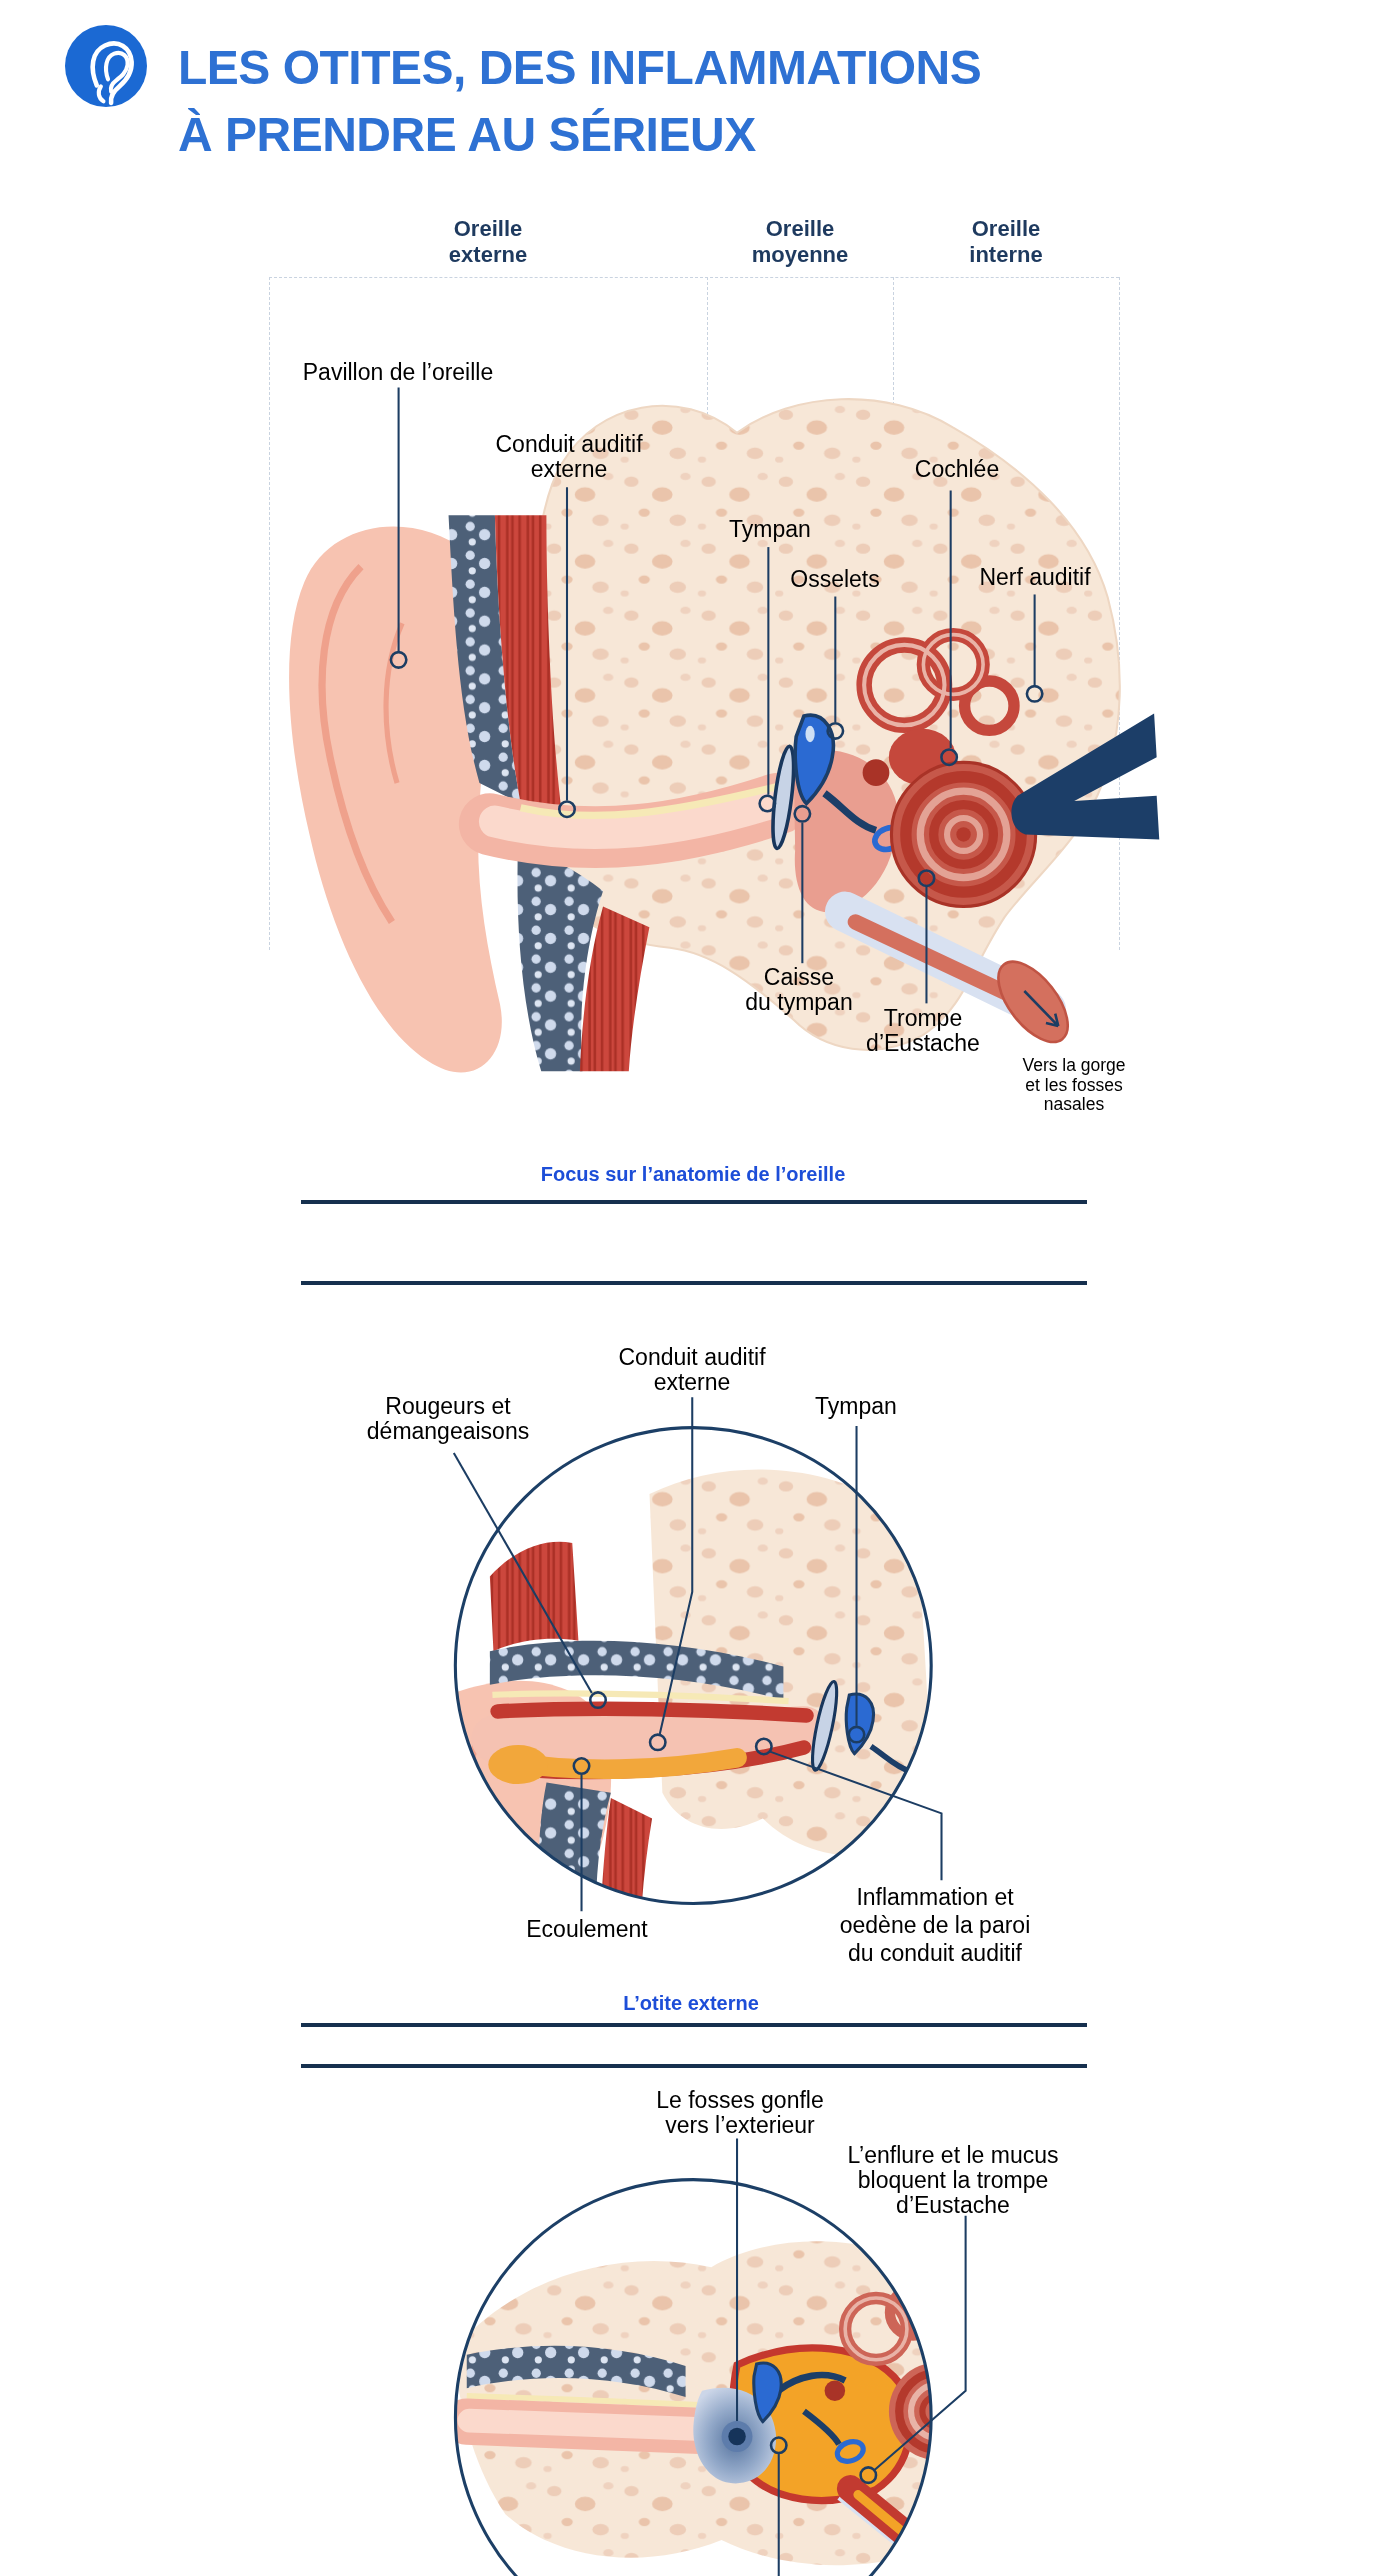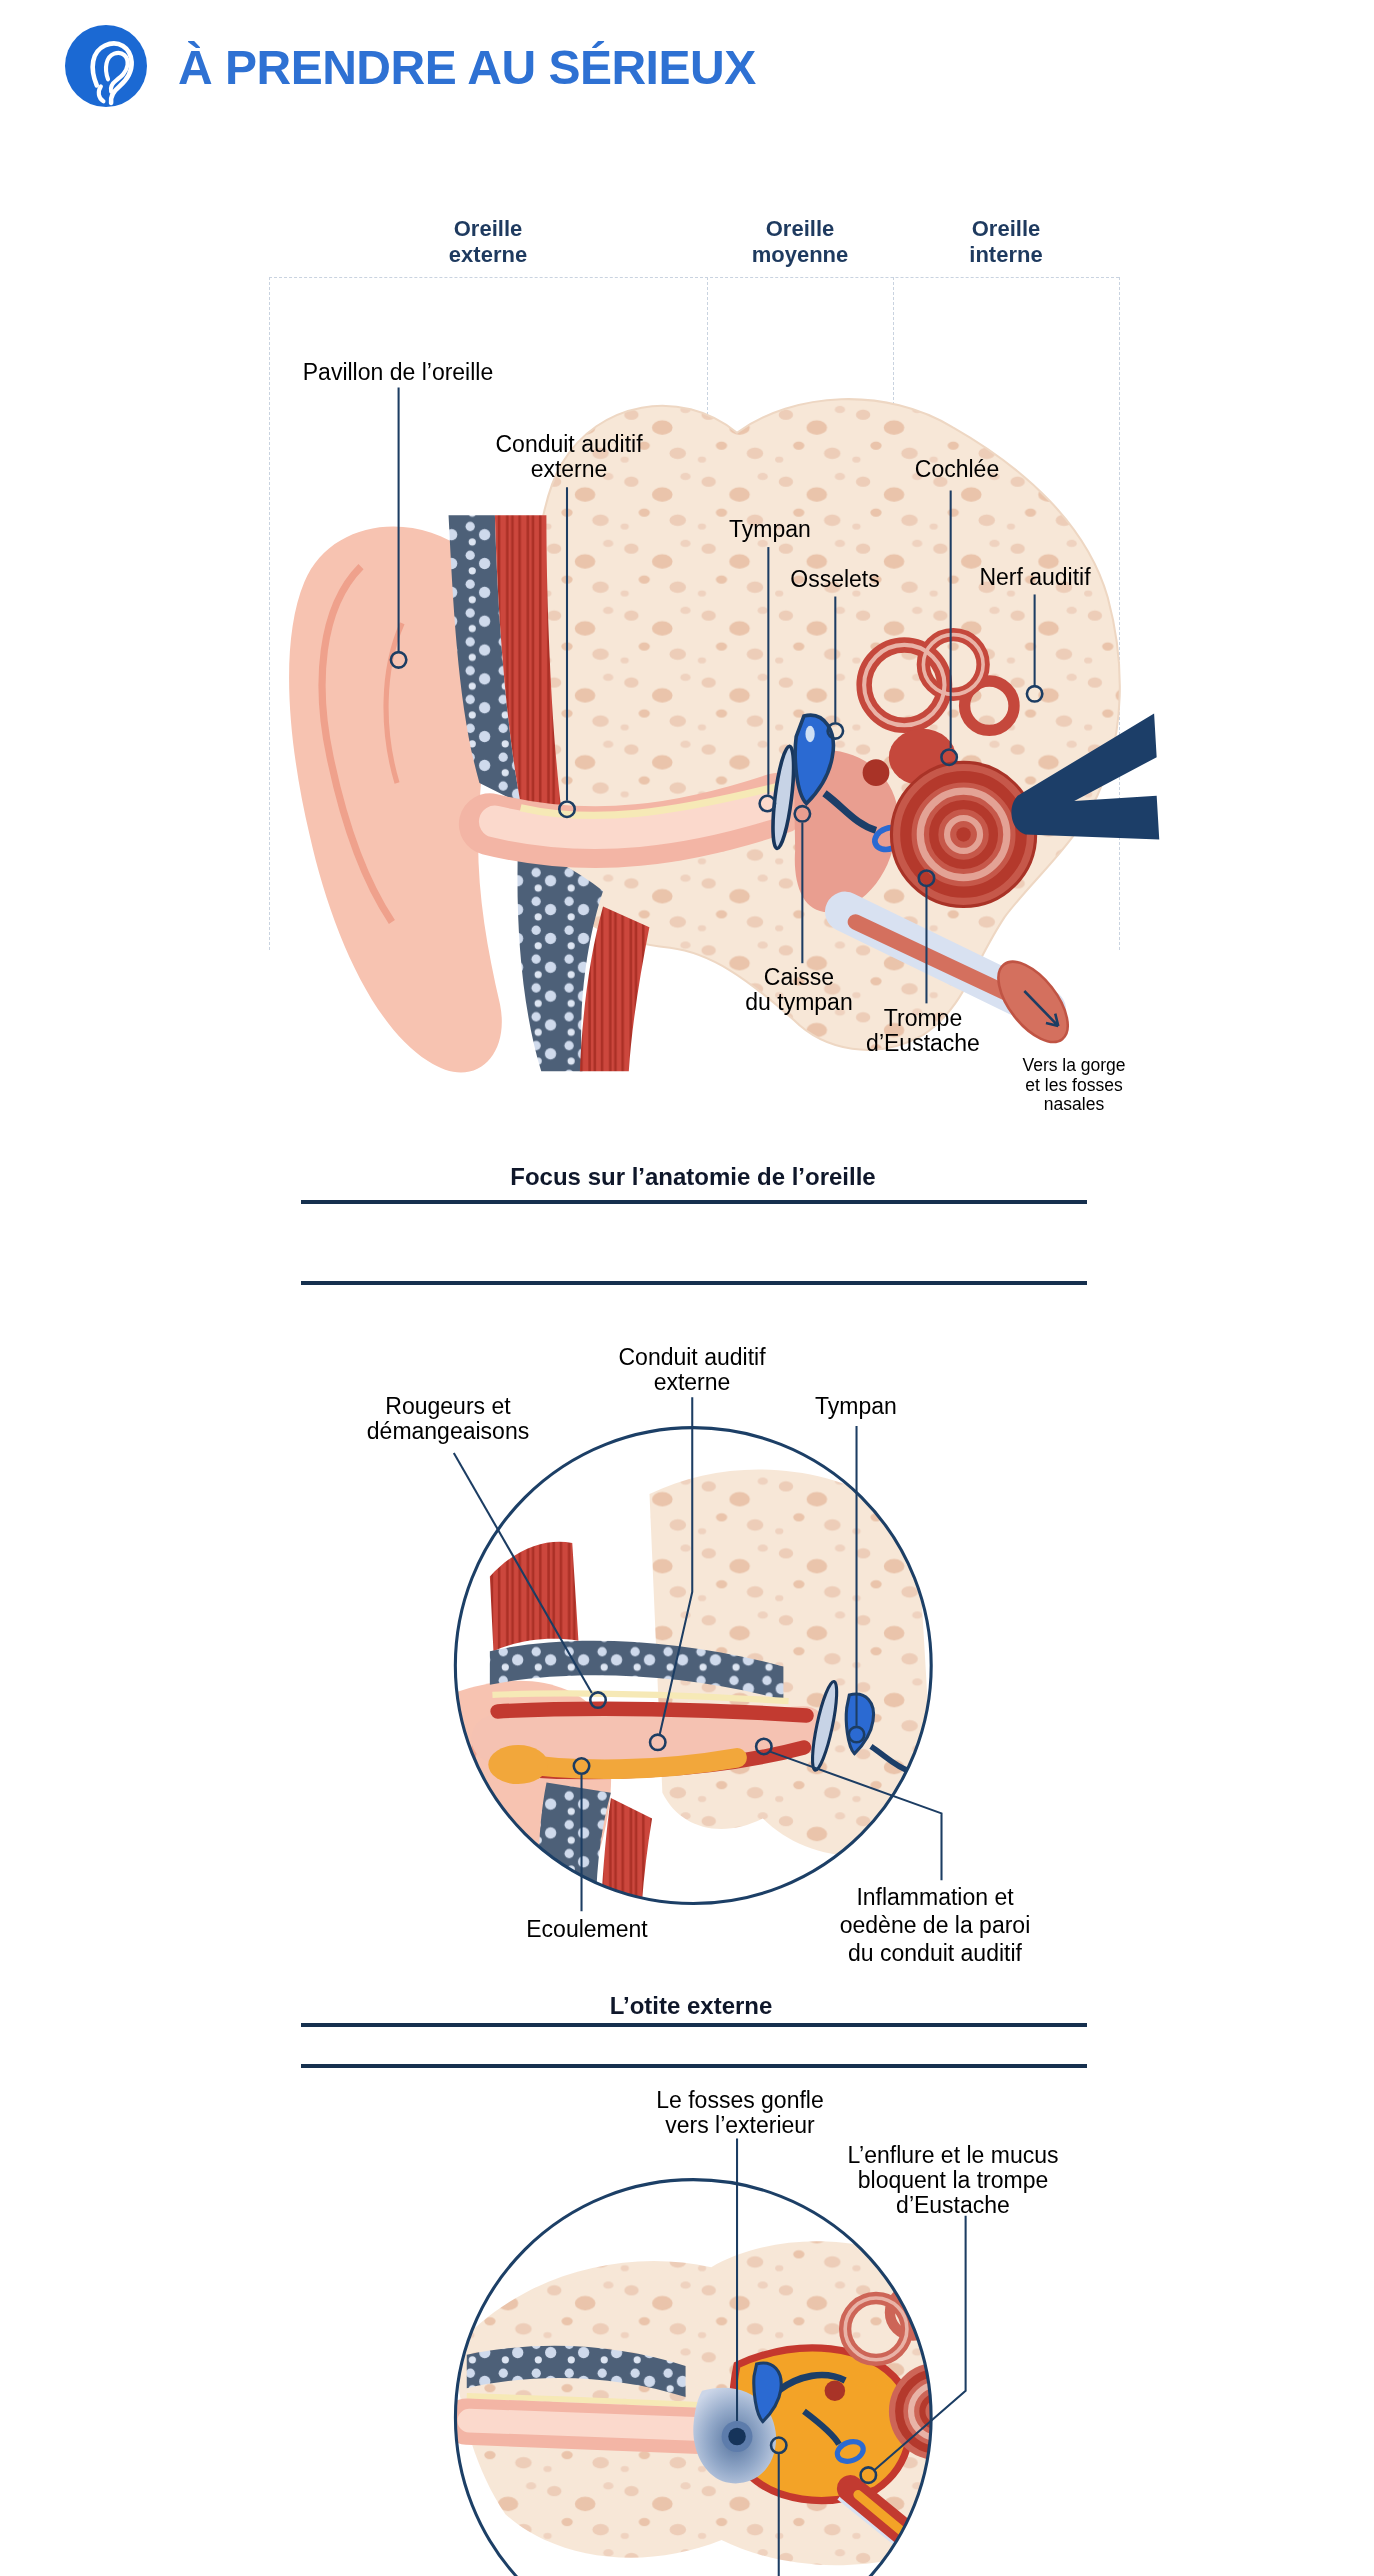--- a/index.html
+++ b/index.html
@@ -3,22 +3,22 @@
 <meta charset="utf-8">
 <style>
   html,body{margin:0;padding:0;background:#fff;}
   .canvas{position:relative;width:1374px;height:3752px;background:#ffffff;overflow:hidden;
           font-family:"Liberation Sans",sans-serif;}
   .abs{position:absolute;}
   .lbl{position:absolute;transform:translateX(-50%);text-align:center;color:#000000;
        font-size:23px;font-weight:500;line-height:25px;white-space:nowrap;}
   .lbl.small{font-size:17.5px;line-height:19.6px;}
   .lbl.wide3{line-height:28px;}
-  .cap{position:absolute;transform:translateX(-50%);text-align:right;color:#0f172a;
-       font-size:24px;font-weight:700;white-space:nowrap;}
+  .cap{position:absolute;transform:translateX(-50%);text-align:right;color:#1d4ed8;
+       font-size:20px;font-weight:700;white-space:nowrap;}
   .rule{position:absolute;left:301px;width:786px;height:4.1px;background:#16304e;}
   .dashv{position:absolute;width:0;border-left:1.5px dashed #c9d3e0;}
   .dashh{position:absolute;height:0;border-top:1.5px dashed #c9d3e0;}
   .blue-title{position:absolute;color:#2e71d3;font-weight:600;font-size:48px;
               line-height:67px;letter-spacing:-0.5px;white-space:nowrap;}
   .col-lbl{position:absolute;transform:translateX(-50%);text-align:center;color:#1e3a5f;
            font-size:22px;font-weight:700;line-height:26px;}
   svg{display:block;}
 </style>
 </head>
@@ -55,20 +55,21 @@
     </defs>
   </svg>
 
   <svg class="abs" style="left:65px;top:25px" width="82" height="82" viewBox="0 0 160 160">
     <circle cx="80" cy="80" r="80" fill="#1b69d3"></circle>
     <path d="M62 118 C48 84 52 52 78 40 C104 28 128 44 130 72 C131 94 120 108 106 120 C94 130 88 140 90 152" stroke="#fff" stroke-width="9" fill="none" stroke-linecap="round"></path>
     <path d="M84 106 C76 84 80 62 96 56 C112 50 124 62 122 78 C120 92 110 100 100 108 C92 114 88 122 90 130" stroke="#fff" stroke-width="8" fill="none" stroke-linecap="round"></path>
     <path d="M70 120 C63 130 65 143 75 149" stroke="#fff" stroke-width="8" fill="none" stroke-linecap="round"></path>
   </svg>
   <div class="blue-title" style="left:178px;top:34px">
+    <div>LES OTITES, DES INFLAMMATIONS</div>
     <div>À PRENDRE AU SÉRIEUX</div>
   </div>
 
   <div class="col-lbl" style="left:488px;top:216px">
     <div>Oreille</div>
     <div>externe</div>
   </div>
   <div class="col-lbl" style="left:800px;top:216px">
     <div>Oreille</div>
     <div>moyenne</div>

